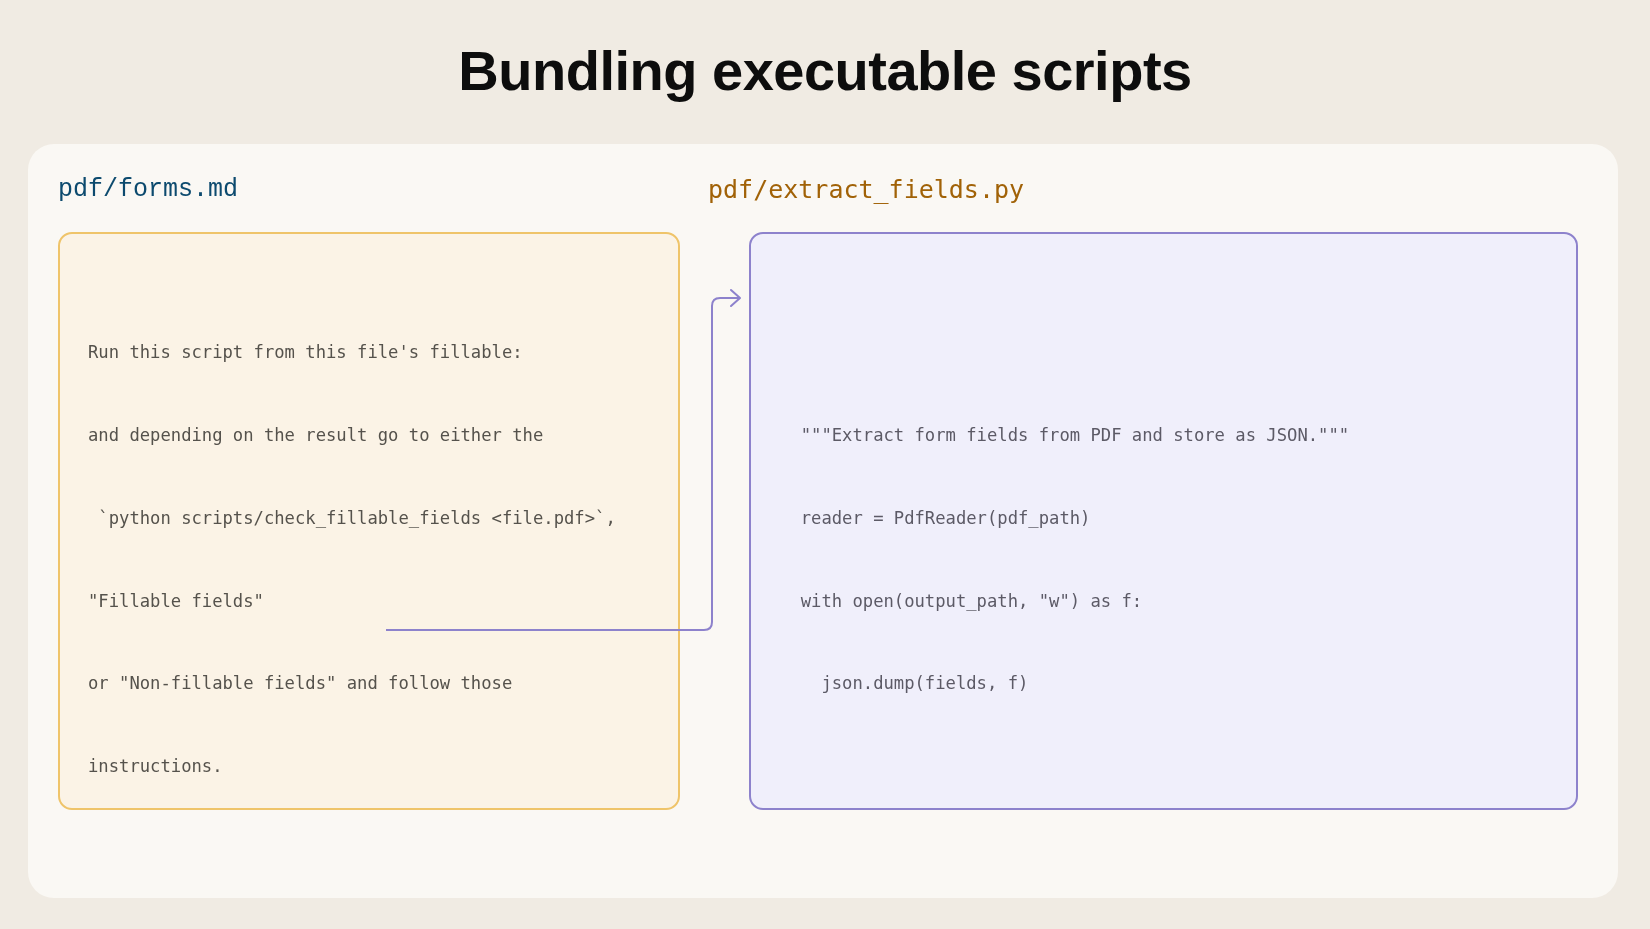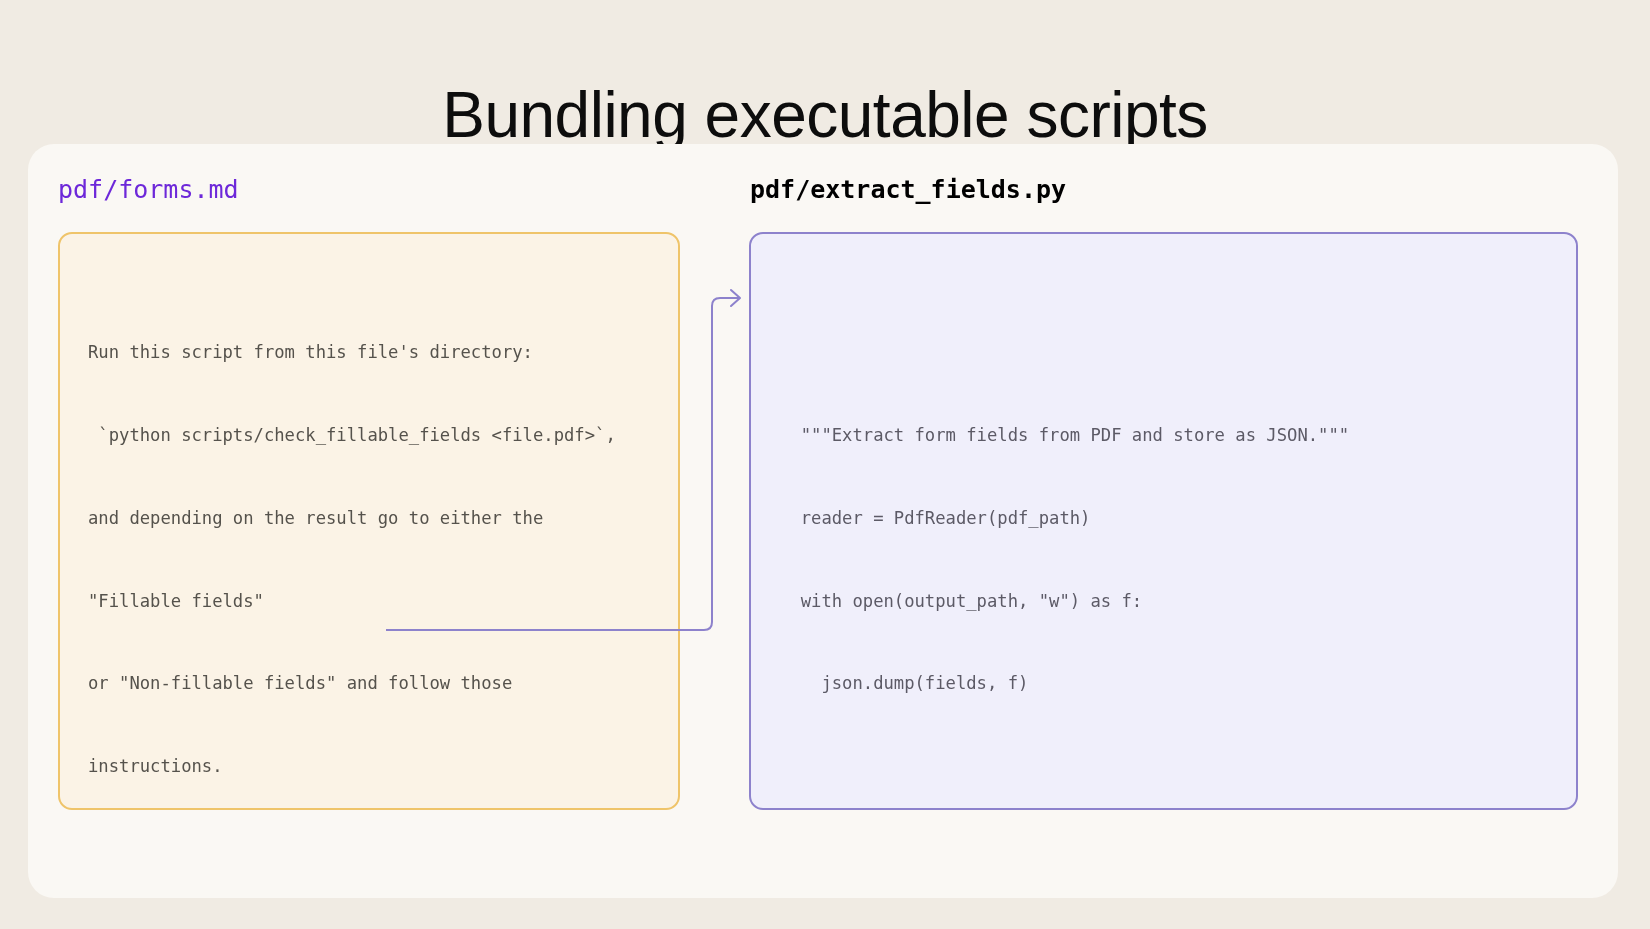--- a/index.html
+++ b/index.html
@@ -8,41 +8,40 @@
       background: #f0ebe3;
       overflow: hidden;
       position: relative;
       font-family: "DejaVu Sans", sans-serif;
     }
     .title {
       position: absolute;
       left: 0; top: 38px; width: 1650px;
       text-align: center;
       font-family: "Liberation Sans", sans-serif;
-      font-weight: 400;
-      font-size: 64px;
+      font-weight: 700;
+      font-size: 56px;
       letter-spacing: -0.5px;
       color: #0d0d0d;
-      margin-top: 40px;
     }
     .panel {
       position: absolute;
       left: 28px; top: 144px;
       width: 1590px; height: 754px;
       background: #faf8f4;
       border-radius: 26px;
     }
     .file-label {
       position: absolute;
       font-family: "DejaVu Sans Mono", monospace;
       font-size: 25px;
       top: 175px;
     }
-    .label-left { left: 58px; color: #6d28d9; }
-    .label-right { left: 750px; color: #000000; font-weight: bold; }
+    .label-left { left: 58px; color: #0c4a6e; font-family: Liberation Mono, monospace; }
+    .label-right { left: 708px; color: #a16207; }
     .box {
       position: absolute;
       top: 232px;
       height: 578px;
       border-radius: 14px;
       border: 2.5px solid;
     }
     .box-left {
       left: 58px; width: 622px;
       background: #fbf3e6;
@@ -77,23 +76,23 @@
 
 <div class="panel"></div>
 
 <div class="file-label label-left">pdf/forms.md</div>
 <div class="file-label label-right">pdf/extract_fields.py</div>
 
 <div class="box box-left"></div>
 <div class="box box-right"></div>
 
 <div class="code code-left">
-  <span class="code-line">Run this script from this file's directory:</span>
+  <span class="code-line">Run this script from this file's fillable:</span>
+  <span class="code-line">and depending on the result go to either the</span>
   <span class="code-line"> `python scripts/check_fillable_fields &lt;file.pdf&gt;`,</span>
-  <span class="code-line">and depending on the result go to either the</span>
   <span class="code-line">"Fillable fields"</span>
   <span class="code-line">or "Non-fillable fields" and follow those</span>
   <span class="code-line">instructions.</span>
   
   
   
   
   
   
   

